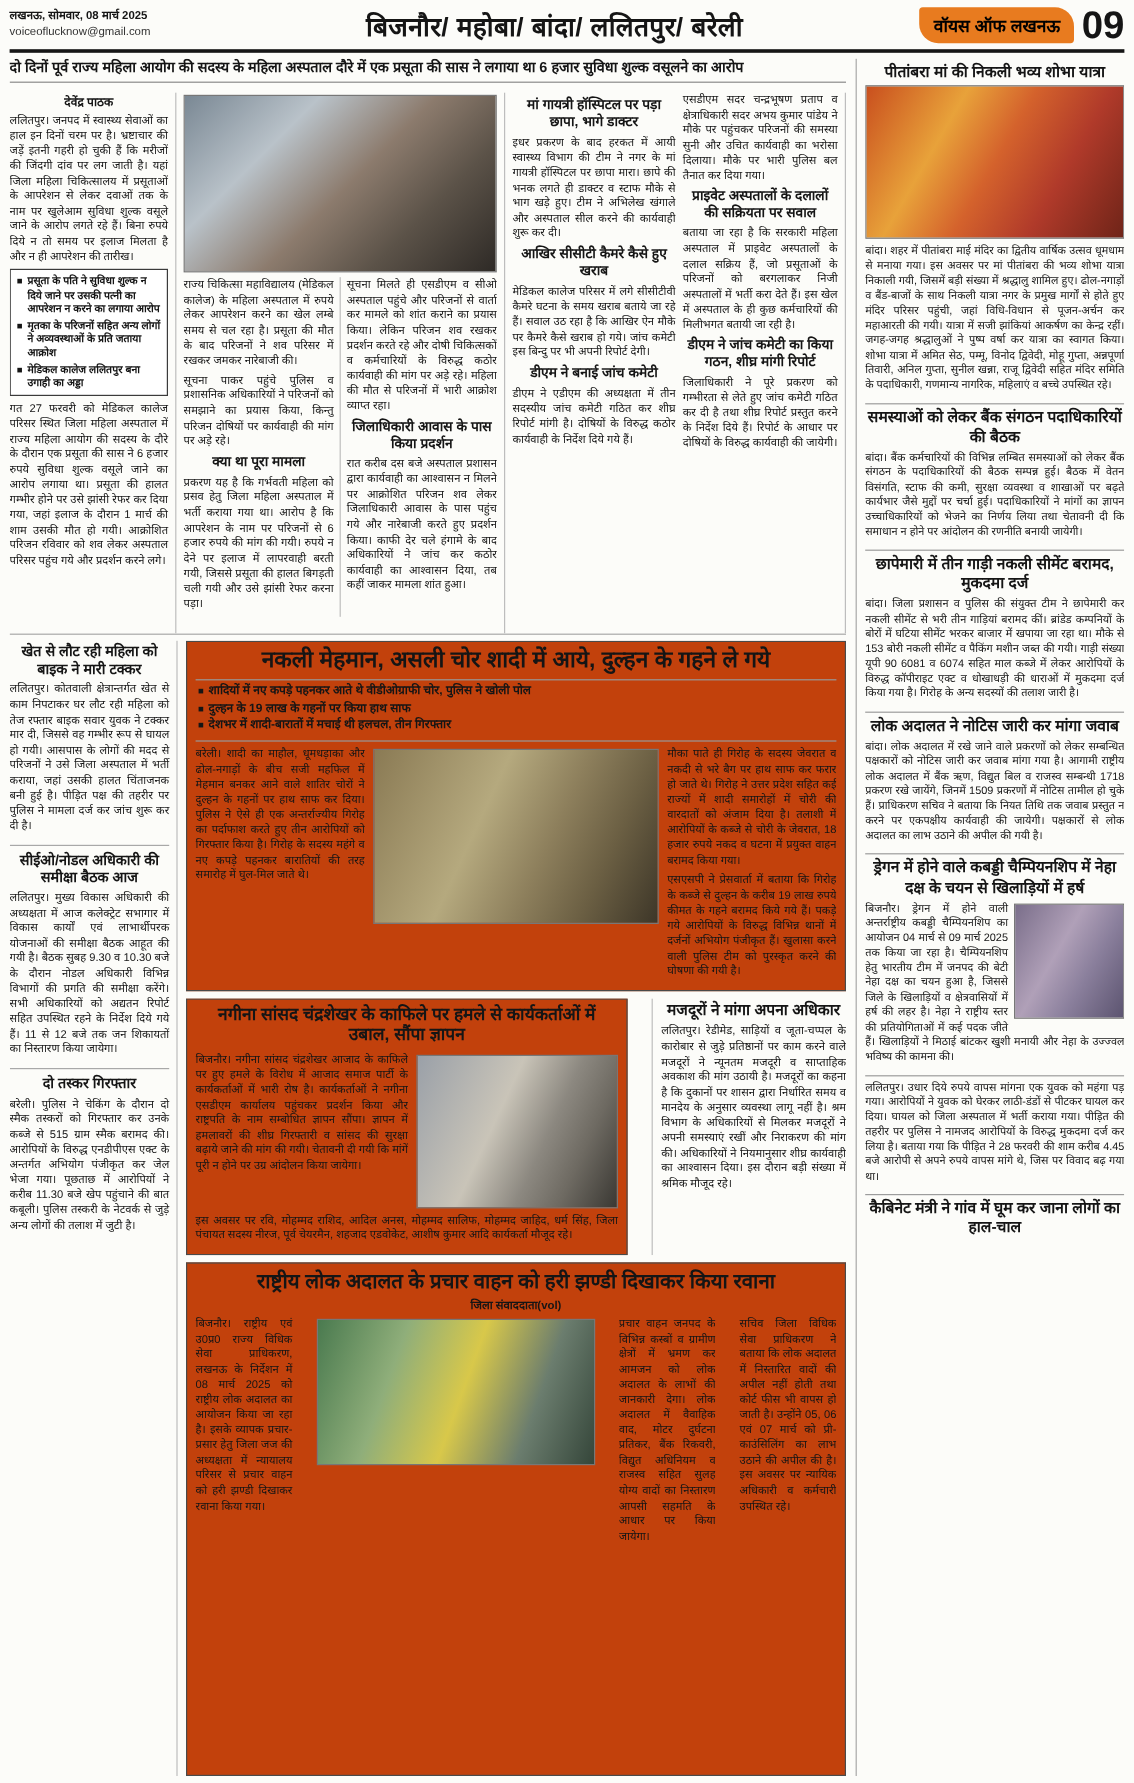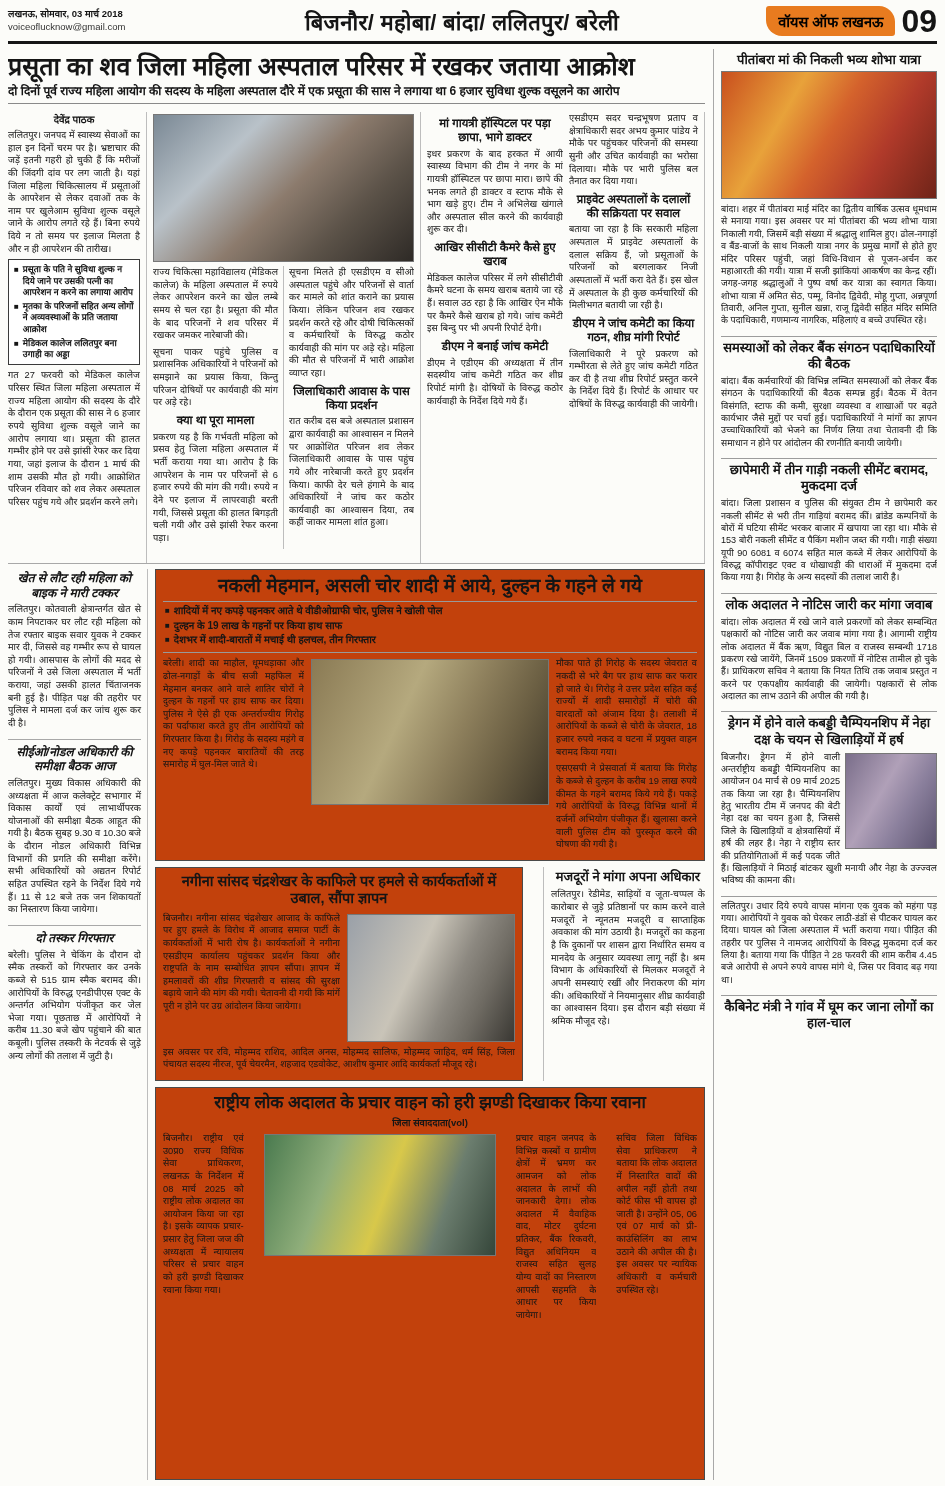--- a/index.html
+++ b/index.html
@@ -51,21 +51,21 @@
   .ph-procession { height:128px; background:linear-gradient(120deg,#c94f1e 0%,#e8a23a 30%,#d4622c 50%,#b03a2a 72%,#6f2418 100%); }
   .ph-police { height:146px; background:linear-gradient(115deg,#8a7a54 0%,#b5a97e 38%,#8d7f5c 60%,#6b5f43 78%,#3d3628 100%); }
   .ph-memo { height:128px; background:linear-gradient(115deg,#9aa0a8 0%,#c9c4b8 40%,#8c8880 62%,#6e6a62 78%,#3a3833 100%); }
   .ph-flag { height:122px; background:linear-gradient(110deg,#4a7a4f 0%,#8fae7a 28%,#d8c84a 52%,#6b7d6e 76%,#35463a 100%); }
   .ph-kabaddi { float:right; width:92px; height:96px; margin:2px 0 3px 5px; background:linear-gradient(120deg,#7a6e8a 0%,#b0a0b8 40%,#8a7f9c 65%,#5c5470 100%); border:1px solid #777; }
   
   .lower { display:flex; flex:1; overflow:hidden; padding-top:5px; }
   .rail { width:140px; border-right:1px solid #bdbdbd; padding-right:6px; overflow:hidden; }
   .rail .story { border-bottom:1px solid #a8a8a8; padding-bottom:5px; margin-bottom:5px; }
   .rail .story:last-child { border-bottom:none; }
-  .rail h3 { font-size:12px; text-align:center; line-height:1.22; margin:2px 0 3px;font-style:italic; }
+  .rail h3 { font-size:12px; text-align:center; line-height:1.22; margin:2px 0 3px; }
   .mid-area { flex:1; display:flex; flex-direction:column; gap:6px; overflow:hidden; padding-left:7px; }
   .boxed { border:1px solid #4a4a4a; padding:5px 7px; overflow:hidden; background:#c2410c; }
   .nakli h2 { font-size:19px; text-align:center; line-height:1.15; margin-bottom:4px; }
   .nk-bullets { border-top:1px solid #999; border-bottom:1px solid #999; padding:3px 2px; margin-bottom:4px; }
   .nk-bullets .hl-item { font-size:10px; margin-bottom:2px; }
   .nk-body { display:flex; gap:7px; overflow:hidden; }
   .nk-body .txt { flex:1; overflow:hidden; }
   .nk-photo-wrap { width:238px; flex:0 0 auto; }
   .row2 { display:grid; grid-template-columns:1fr 162px; gap:20px; overflow:hidden; }
   .nagina h2 { font-size:14.5px; text-align:center; line-height:1.2; margin-bottom:4px; }
@@ -86,36 +86,35 @@
   .rstory h3 { font-size:13px; text-align:center; line-height:1.24; margin-bottom:3px; }
   .rstory p.body { font-size:9.1px; }
 </style>
 </head>
 <body>
 
 <div class="page">
 
   <header class="masthead">
     <div class="mh-left">
-      <div class="d">लखनऊ, सोमवार, 03 मार्च 2018</div>
+      <div class="d">लखनऊ, सोमवार, 08 मार्च 2025</div>
       <a class="e">voiceoflucknow@gmail.com</a>
     </div>
     <div class="mh-center">बिजनौर/ महोबा/ बांदा/ ललितपुर/ बरेली</div>
     <div class="mh-right">
       <span class="brand-badge">वॉयस ऑफ लखनऊ</span>
       <span class="page-num">09</span>
     </div>
   </header>
 
   <div class="content">
 
     <section class="left-area">
 
       <article>
-        <h1 class="lead-headline">प्रसूता का शव जिला महिला अस्पताल परिसर में रखकर जताया आक्रोश</h1>
         <div class="lead-subhead">दो दिनों पूर्व राज्य महिला आयोग की सदस्य के महिला अस्पताल दौरे में एक प्रसूता की सास ने लगाया था 6 हजार सुविधा शुल्क वसूलने का आरोप</div>
 
         <div class="lead-cols">
           <div class="lcol c1">
             <div class="byline">देवेंद्र पाठक</div>
             <p class="body">ललितपुर। जनपद में स्वास्थ्य सेवाओं का हाल इन दिनों चरम पर है। भ्रष्टाचार की जड़ें इतनी गहरी हो चुकी हैं कि मरीजों की जिंदगी दांव पर लग जाती है। यहां जिला महिला चिकित्सालय में प्रसूताओं के आपरेशन से लेकर दवाओं तक के नाम पर खुलेआम सुविधा शुल्क वसूले जाने के आरोप लगते रहे हैं। बिना रुपये दिये न तो समय पर इलाज मिलता है और न ही आपरेशन की तारीख।</p>
             <div class="hl-box">
               <div class="hl-item">
                 <span class="sq">■</span>
                 <span>प्रसूता के पति ने सुविधा शुल्क न दिये जाने पर उसकी पत्नी का आपरेशन न करने का लगाया आरोप</span>

